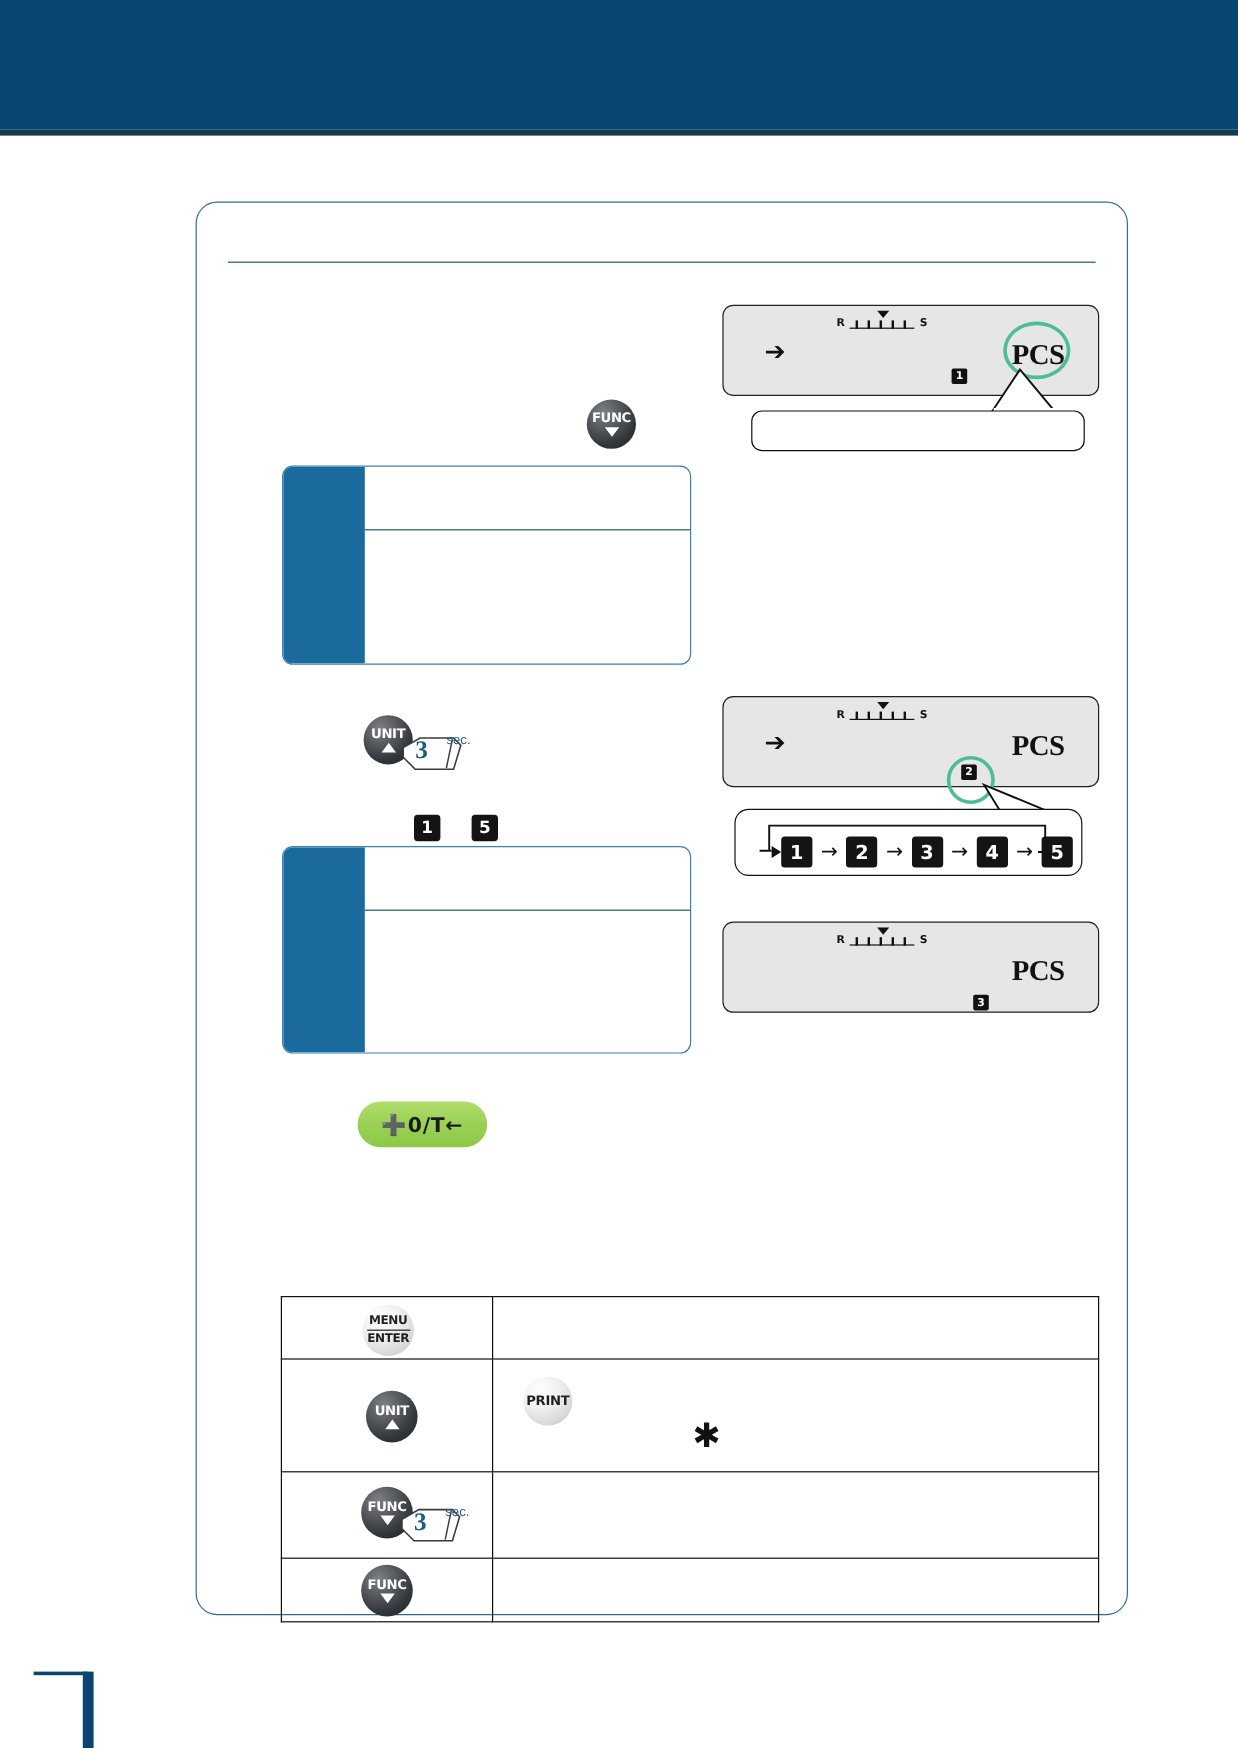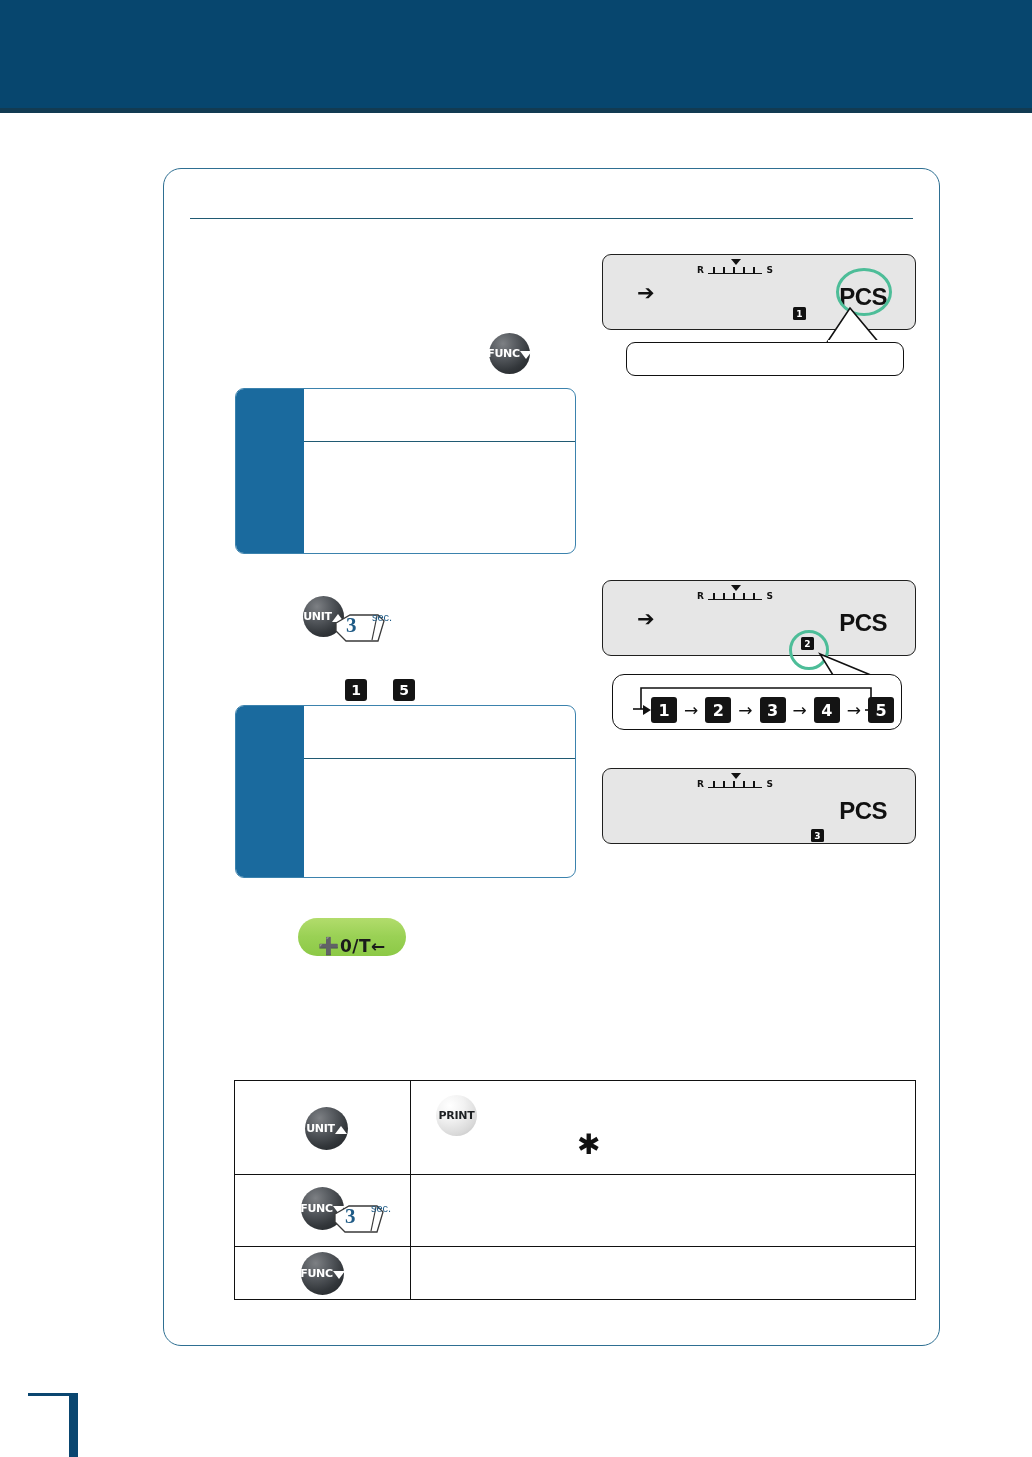--- a/index.html
+++ b/index.html
@@ -51,21 +51,21 @@
     border: 1.6px solid #20201f;
     border-radius: 9px;
   }
   .lcd .lcd-arrow {
     position: absolute; left: 34px; top: 28px;
     font-size: 21px; color: #111; line-height: 1;
     font-family: "DejaVu Sans", sans-serif;
   }
   .lcd .pcs {
     position: absolute;
-    font-family: Liberation Sans, sans-serif;
+    font-family: Liberation Serif, serif;
     font-weight: bold; font-size: 24px; color: #111;
     letter-spacing: -0.5px;
   }
   .lcd .badge {
     position: absolute;
     width: 13px; height: 13px;
     background: #111; color: #fff;
     font-size: 9px; font-weight: bold;
     display: flex; align-items: center; justify-content: center;
     border-radius: 1.5px;
@@ -134,21 +134,21 @@
   }
   .notebox .nb-title {
     position: absolute; left: 80px; top: 16px; font-size: 13.5px;
     color: #fbfcfd; font-weight: bold;
   }
 
   
   .key {
     position: absolute;
     border-radius: 50%;
-    display: flex; flex-direction: row;
+    display: flex; flex-direction: column;
     align-items: center; justify-content: center;
     color: #fff; font-weight: bold;
     font-family: "DejaVu Sans", sans-serif;
     line-height: 1;
     text-align: center;
   }
   .key-dark {
     background: radial-gradient(circle at 34% 26%, #7d8084 0%, #565a5f 34%, #33373b 66%, #1d2023 100%);
     color: #ffffff;
   }
@@ -212,21 +212,21 @@
   .cycle-row .ar {
     font-size: 17px; color: #111; margin: 0 7px; line-height: 1;
     font-family: "DejaVu Sans", sans-serif;
   }
 
   
   .key-ot {
     position: absolute;
     width: 108px; height: 38px; border-radius: 19px;
     background: linear-gradient(180deg, #b2dc6c 0%, #9ad155 48%, #8cc946 100%);
-    display: flex; align-items: flex-end; justify-content: center;
+    display: flex; align-items: center; justify-content: center;
     color: #1b1b1b; font-weight: bold; font-size: 17px;
     font-family: "DejaVu Sans", sans-serif; letter-spacing: .5px;
   }
 
   
   .keytable {
     position: absolute; left: 234px; top: 1080px;
     width: 682px; border-collapse: collapse;
   }
   .keytable td {
@@ -393,20 +393,32 @@
     <div class="pcs" style="right:28px; top:28px;">PCS</div>
     <div class="badge" style="left:208px; top:60px;">3</div>
   </div>
 
   <div class="key-ot" style="left:298px; top:918px;">
     <span>➕0/T←</span>
   </div>
 
   <table class="keytable">
     <tbody>
+        <tr>
+      <td class="kcol" style="height:52px;">
+        <div class="key key-light key-menuenter" style="position:absolute; left:67px; top:6px; width:43px; height:43px;">
+          <span class="kl">MENU</span>
+          <span class="divider"></span>
+          <span class="kl">ENTER</span>
+        </div>
+      </td>
+      <td class="dcol" style="height:52px;">
+        <span class="ghost"> </span>
+      </td>
+    </tr>
 
     <tr>
       <td class="kcol" style="height:94px;">
         <div class="key key-dark" style="position:absolute; left:70px; top:26px; width:43px; height:43px;">
           <span class="kl">UNIT</span>
           <span class="tri-up"></span>
         </div>
       </td>
       <td class="dcol" style="height:94px;">
         <div class="key key-light" style="position:absolute; left:25px; top:14px; width:41px; height:41px;">

